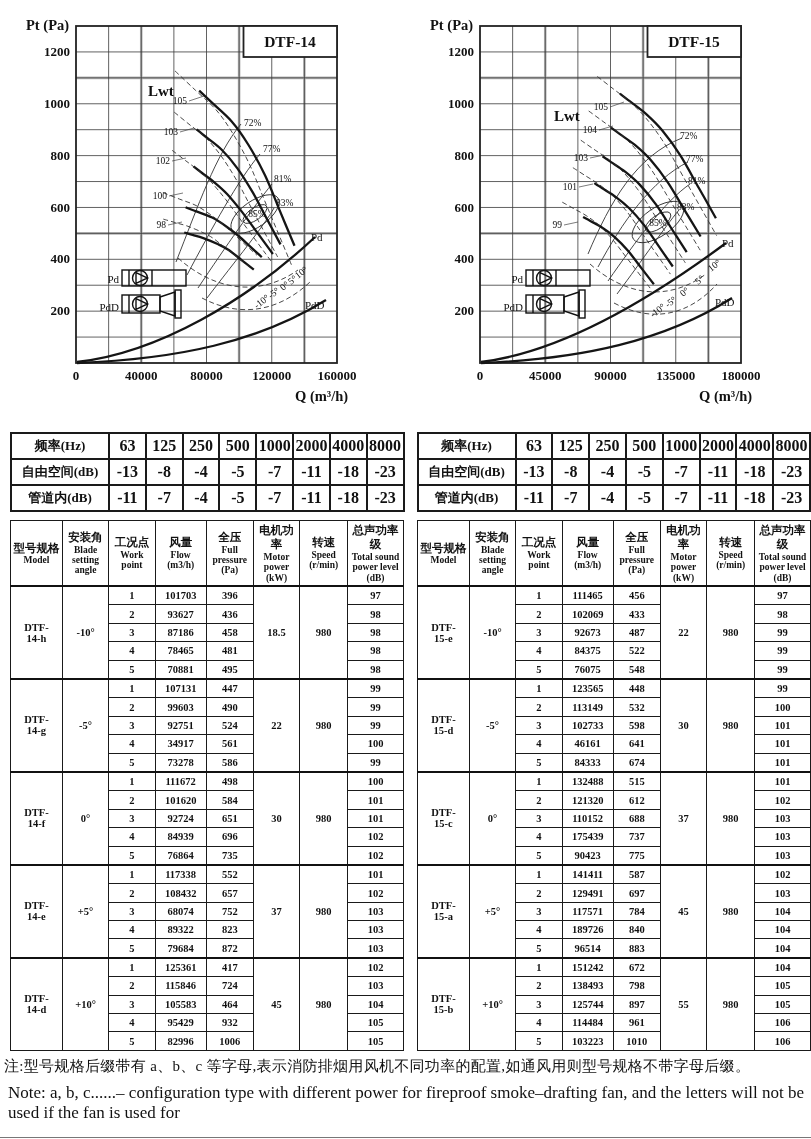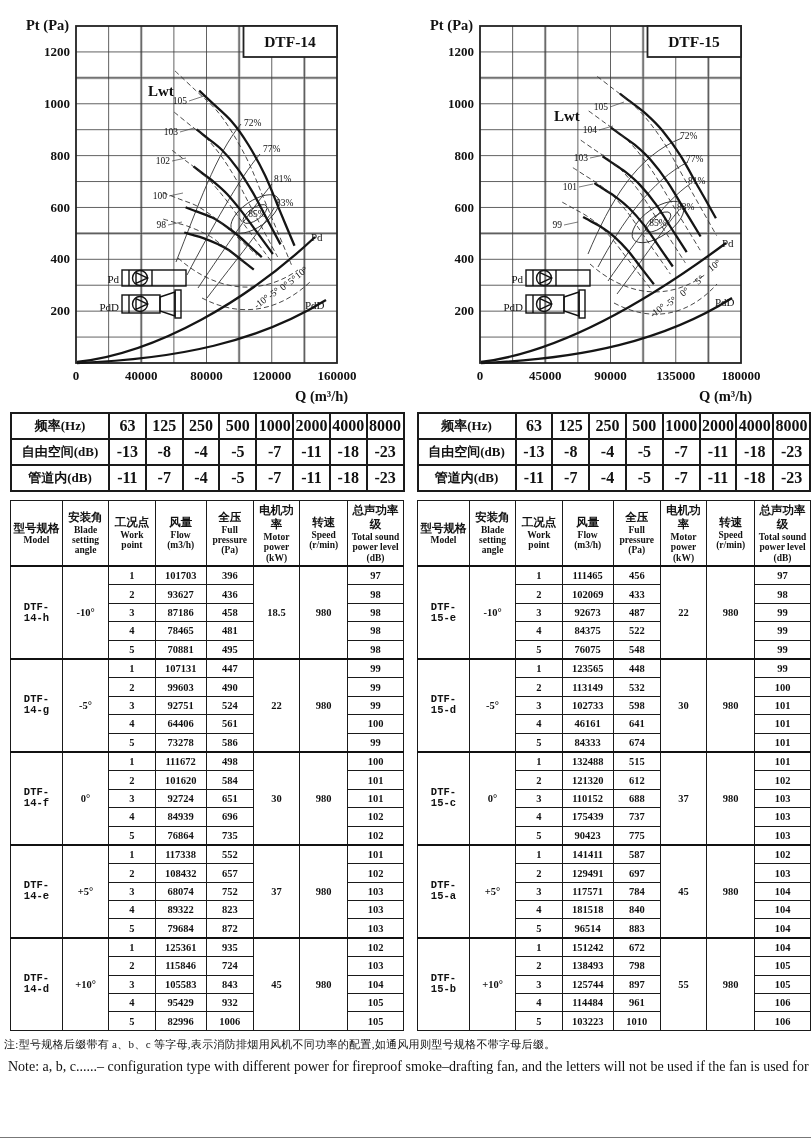--- a/index.html
+++ b/index.html
@@ -15,40 +15,40 @@
   .md{font-size:11px;}
   .thick{fill:none;stroke:#151515;stroke-width:2.3;}
   .dashc{fill:none;stroke:#333;stroke-width:.9;stroke-dasharray:5 3;}
   .thin{fill:none;stroke:#333;stroke-width:.9;}
   .hair{stroke:#444;stroke-width:.7;}
   .frame{fill:none;stroke:#222;stroke-width:1.8;}
   .tbox{fill:#fff;stroke:#222;stroke-width:1.8;}
   .lg{stroke:#111;stroke-width:1.4;fill:none;}
   .lgf{stroke:#111;stroke-width:1.4;fill:none;}
   
-  .freq-row{display:flex;padding-left:10px;gap:12px;margin-top:8px;}
+  .freq-row{display:flex;padding-left:10px;gap:12px;margin-top:28px;}
   table{border-collapse:collapse;table-layout:fixed;}
   .freq{width:396px;}
   .freq td{border:2px solid #1a1a1a;text-align:center;height:24px;font-size:16px;font-weight:bold;padding:0;}
   .freq td.lab{width:96px;font-size:13px;}
   
   .spec-row{display:flex;padding-left:10px;gap:13px;margin-top:8px;}
   .spec{width:396px;}
   .spec th{border:1.5px solid #1a1a1a;padding:2px 1px;vertical-align:middle;}
   .spec td{border:1.4px solid #1a1a1a;text-align:center;height:17.4px;padding:0 1px;font-size:10.5px;font-weight:bold;line-height:1.05;}
   .spec .cn{font-size:11.5px;font-weight:bold;line-height:1.25;text-align:center;}
   .spec .en{font-size:9.5px;font-weight:bold;line-height:1.1;text-align:center;}
-  .spec td.model{white-space:pre-line;font-family:Liberation Mono, monospace;}
+  .spec td.model{white-space:pre-line;}
   .spec tr.gfirst td{border-top:2.2px solid #111;}
   .spec col.c0{width:13.2%;} .spec col.c1{width:11.8%;} .spec col.c2{width:11.8%;}
   .spec col.c3{width:13.0%;} .spec col.c4{width:12.0%;} .spec col.c5{width:11.8%;}
   .spec col.c6{width:12.2%;} .spec col.c7{width:14.2%;}
   .notes{margin:6px 0 0 4px;}
-  .note-cn{font-size:11px;letter-spacing:.3px;}
-  .note-en{font-size:14px;margin:7px 0 0 4px;}
+  .note-cn{font-size:15px;letter-spacing:.3px;}
+  .note-en{font-size:17px;margin:7px 0 0 4px;}
   .note-en2{font-size:13.5px;margin:10px 0 0 4px;}
   .bottom-rule{position:absolute;left:0;bottom:1px;width:100%;border-top:1.5px solid #777;}
 </style>
 </head>
 <body>
 
 <div class="charts-row">
 
   <svg width="399" height="404" viewBox="0 0 399 404">
     <g class="g-grid">
@@ -436,21 +436,21 @@
           <td>99</td>
         </tr>
         <tr>
           <td>3</td>
           <td>92751</td>
           <td>524</td>
           <td>99</td>
         </tr>
         <tr>
           <td>4</td>
-          <td>64406</td>
+          <td>34917</td>
           <td>561</td>
           <td>100</td>
         </tr>
         <tr>
           <td>5</td>
           <td>73278</td>
           <td>586</td>
           <td>99</td>
         </tr>
         <tr class="gfirst">
@@ -522,35 +522,35 @@
           <td>79684</td>
           <td>872</td>
           <td>103</td>
         </tr>
         <tr class="gfirst">
           <td class="model" rowspan="5">DTF-
 14-d</td>
           <td rowspan="5">+10°</td>
           <td>1</td>
           <td>125361</td>
-          <td>935</td>
+          <td>417</td>
           <td rowspan="5">45</td>
           <td rowspan="5">980</td>
           <td>102</td>
         </tr>
         <tr>
           <td>2</td>
           <td>115846</td>
           <td>724</td>
           <td>103</td>
         </tr>
         <tr>
           <td>3</td>
           <td>105583</td>
-          <td>843</td>
+          <td>464</td>
           <td>104</td>
         </tr>
         <tr>
           <td>4</td>
           <td>95429</td>
           <td>932</td>
           <td>105</td>
         </tr>
         <tr>
           <td>5</td>
@@ -731,21 +731,21 @@
           <td>103</td>
         </tr>
         <tr>
           <td>3</td>
           <td>117571</td>
           <td>784</td>
           <td>104</td>
         </tr>
         <tr>
           <td>4</td>
-          <td>181518</td>
+          <td>189726</td>
           <td>840</td>
           <td>104</td>
         </tr>
         <tr>
           <td>5</td>
           <td>96514</td>
           <td>883</td>
           <td>104</td>
         </tr>
         <tr class="gfirst">

